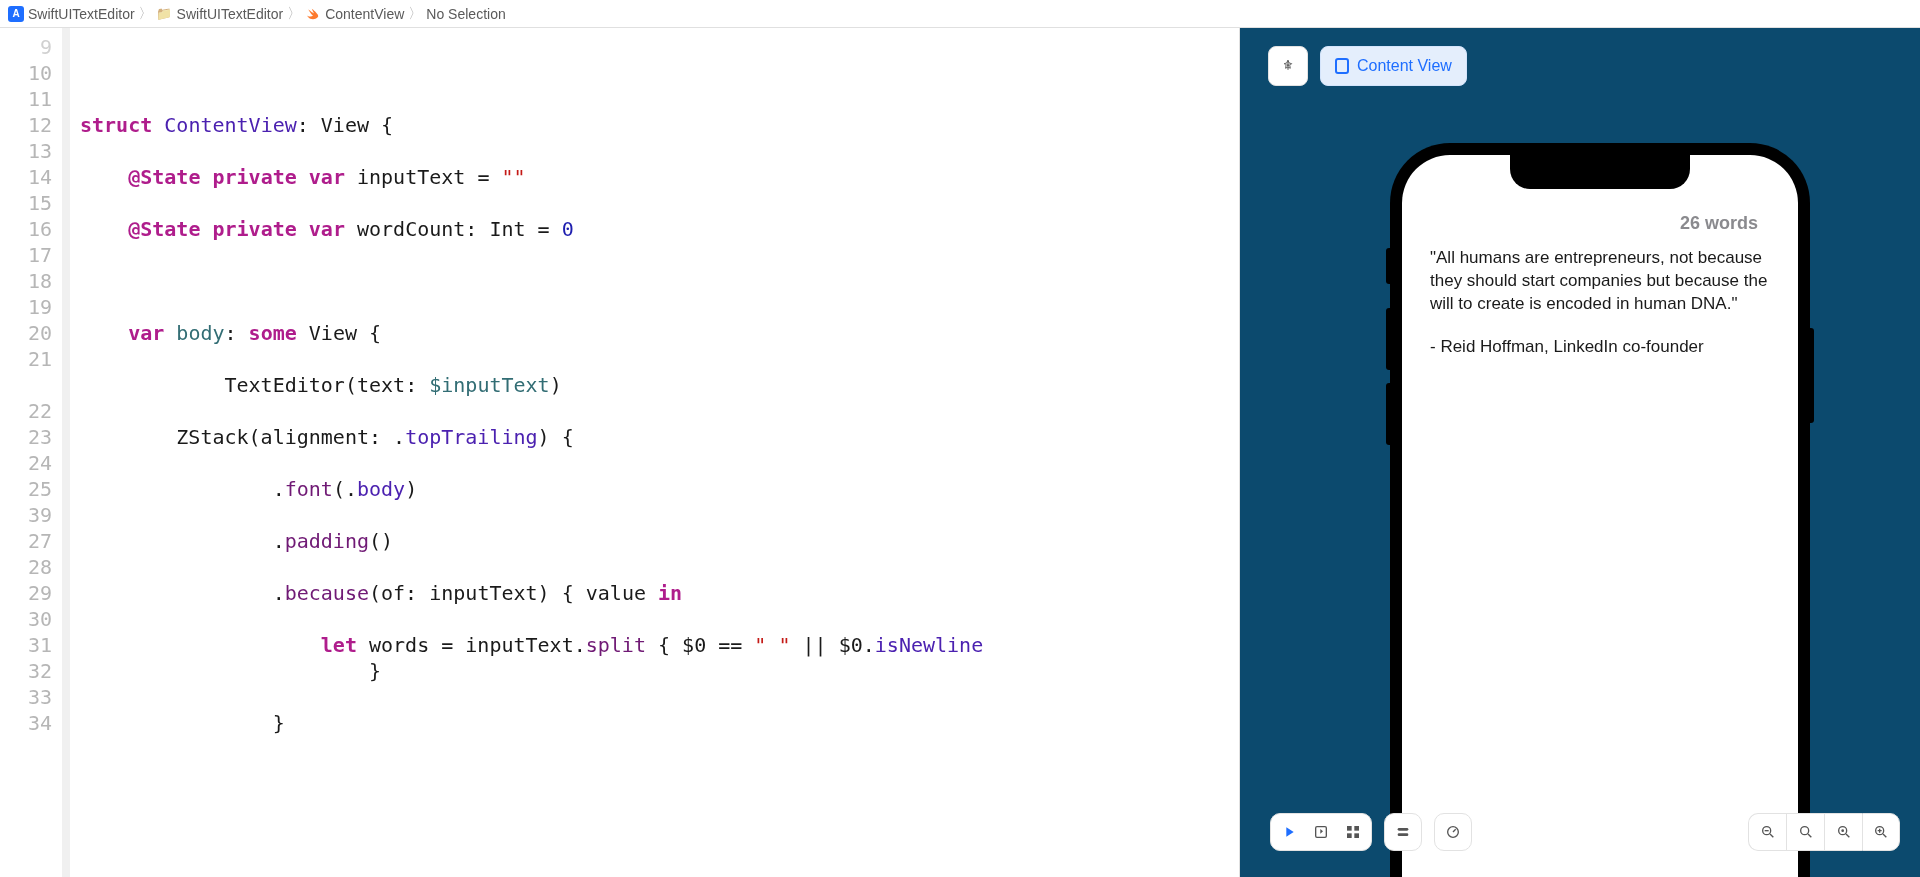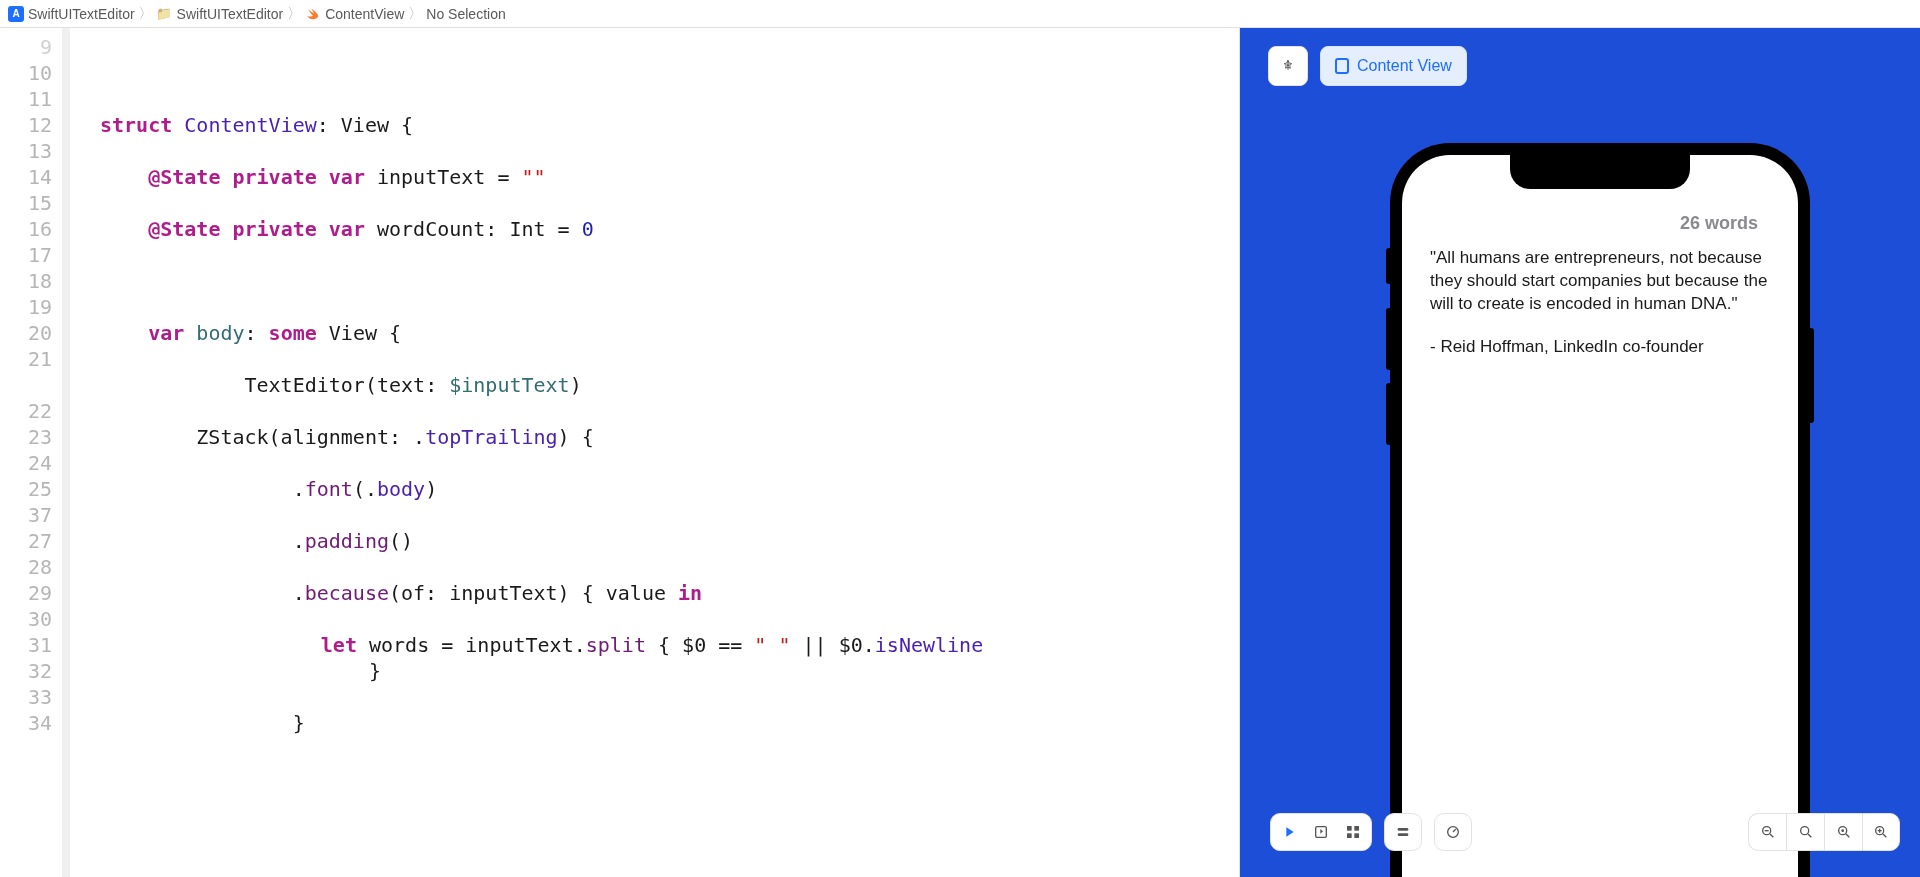--- a/index.html
+++ b/index.html
@@ -17,34 +17,34 @@
   
   .main { flex:1; display:flex; min-height:0; }
 
   
   .editor { flex:1; display:flex; min-width:0; border-right:1px solid #e0e0e0; background:#fff; font-family: "SF Mono","Menlo",monospace; font-size:20px; line-height:26px; }
   .gutter { width:62px; text-align:right; padding:6px 10px 0 0; color:#b6b6b6; user-select:none; background:#fff; position:relative; }
   .gutter .ln { height:26px; }
   .gutter .dim { color:#d0d0d0; }
   .fold-bar { width:8px; background:#f0f0f0;}
   .code { flex:1; padding:6px 0 0 10px; white-space:pre; overflow:hidden; position:relative; }
-  .code .line { height:26px;margin-left:20px; }
+  .code .line { height:26px; }
   .code .multiline { height:52px; line-height:26px; white-space:pre; }
 
   
   .kw { color:#af1d8c; font-weight:600; }
   .mem { color:#4b21b0; }
   .fn { color:#701a75; }
   .num { color:#1e1eaf; }
   .str { color:#c41a16; }
   .id { color:#326d74; }
   .plain { color:#1a1a1a; }
 
   
-  .canvas { width:680px; background:#1d4ed8; position:relative; }
+  .canvas { width:680px; background:#0c4a6e; position:relative; }
   .canvas-toolbar { position:absolute; top:18px; left:28px; display:flex; gap:12px; align-items:center; }
   .pin-btn { width:40px; height:40px; background:#fff; border:1px solid #e2e2e2; border-radius:8px; display:flex; align-items:center; justify-content:center; color:#555;}
   .content-chip { height:40px; padding:0 14px; background:#e4eefc; border-radius:8px; display:flex; align-items:center; gap:8px; color:#1e6eff; font-size:16px; font-weight:500; border:1px solid #d4e4fb;}
   .content-chip .sq { width:14px; height:16px; border:2px solid #1e6eff; border-radius:3px; display:inline-block;}
 
   
   .phone { position:absolute; top:115px; left:150px; width:420px; height:820px; background:#000; border-radius:60px; padding:12px;}
   .phone-inner { width:100%; height:100%; background:#fff; border-radius:48px; position:relative; overflow:hidden;}
   .notch { position:absolute; top:0; left:50%; transform:translateX(-50%); width:180px; height:34px; background:#000; border-bottom-left-radius:20px; border-bottom-right-radius:20px;}
   .phone-btn-l1 { position:absolute; left:-4px; top:105px; width:4px; height:36px; background:#000; border-radius:3px 0 0 3px;}
@@ -105,21 +105,21 @@
         <div class="ln">16</div>
         <div class="ln">17</div>
         <div class="ln">18</div>
         <div class="ln">19</div>
         <div class="ln">20</div>
         <div class="ln" style="height:52px;">21</div>
         <div class="ln">22</div>
         <div class="ln">23</div>
         <div class="ln">24</div>
         <div class="ln">25</div>
-        <div class="ln">37</div>
+        <div class="ln">39</div>
         <div class="ln">27</div>
         <div class="ln">28</div>
         <div class="ln">29</div>
         <div class="ln">30</div>
         <div class="ln">31</div>
         <div class="ln">32</div>
         <div class="ln">33</div>
         <div class="ln">34</div>
       </div>
       <div class="fold-bar"></div>

